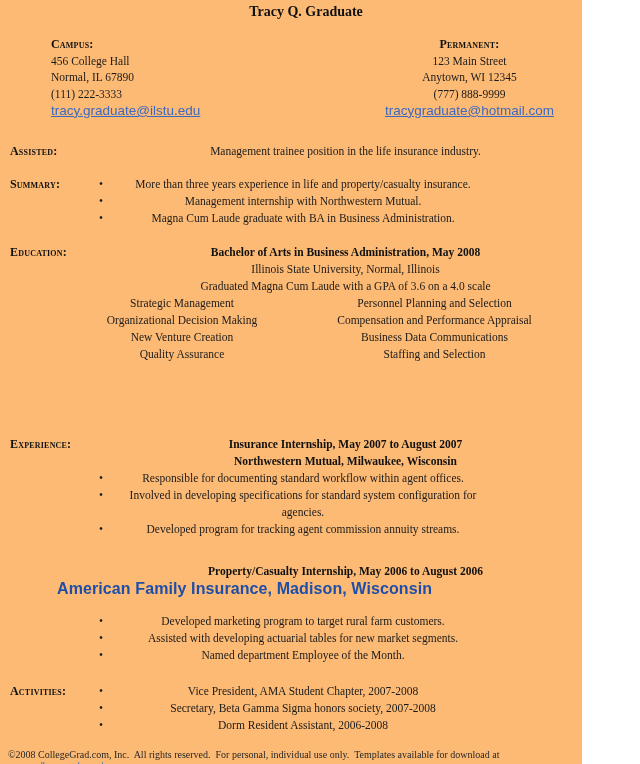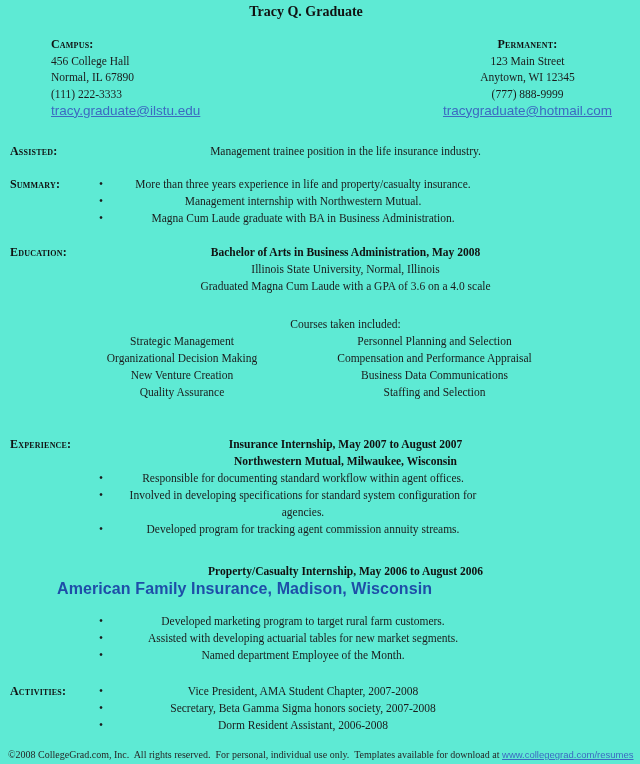--- a/index.html
+++ b/index.html
@@ -1,17 +1,17 @@
 <!DOCTYPE html>
 <html><head>
 <meta charset="utf-8">
 <style>
   html,body{margin:0;padding:0;background:#ffffff;}
   .page{
-    position:relative;width:640px;height:764px;background:#5eead4;
+    position:relative;width:582px;height:764px;background:#fdba74;
     font-family:"Liberation Serif",serif;font-size:11.5px;color:#1b1b1b;
     overflow:hidden;
   }
   .abs{position:absolute;}
   
   .title{top:4px;left:0;width:612px;text-align:center;font-weight:bold;font-size:14px;color:#111;}
   
   .contact-left{top:36px;left:10px;line-height:16.7px;margin-left:41px;}
   .contact-right{top:36px;right:28px;text-align:center;line-height:16.7px;margin-left:20px;}
   .caps-label{font-weight:bold;font-variant:small-caps;font-size:12px;letter-spacing:.2px;color:#111;}
@@ -89,21 +89,20 @@
       </div>
     </div>
   </div>
 
   <div class="sec" style="top:244px;">
     <div class="sec-label">Education:</div>
     <div class="sec-content">
       <div class="bold">Bachelor of Arts in Business Administration, May 2008</div>
       <div>Illinois State University, Normal, Illinois</div>
       <div>Graduated Magna Cum Laude with a GPA of 3.6 on a 4.0 scale</div>
-      <div class="courses-gap">Courses taken included:</div>
       <div class="courses">
         <div>Strategic Management</div>
         <div>Personnel Planning and Selection</div>
         <div>Organizational Decision Making</div>
         <div>Compensation and Performance Appraisal</div>
         <div>New Venture Creation</div>
         <div>Business Data Communications</div>
         <div>Quality Assurance</div>
         <div>Staffing and Selection</div>
       </div>

